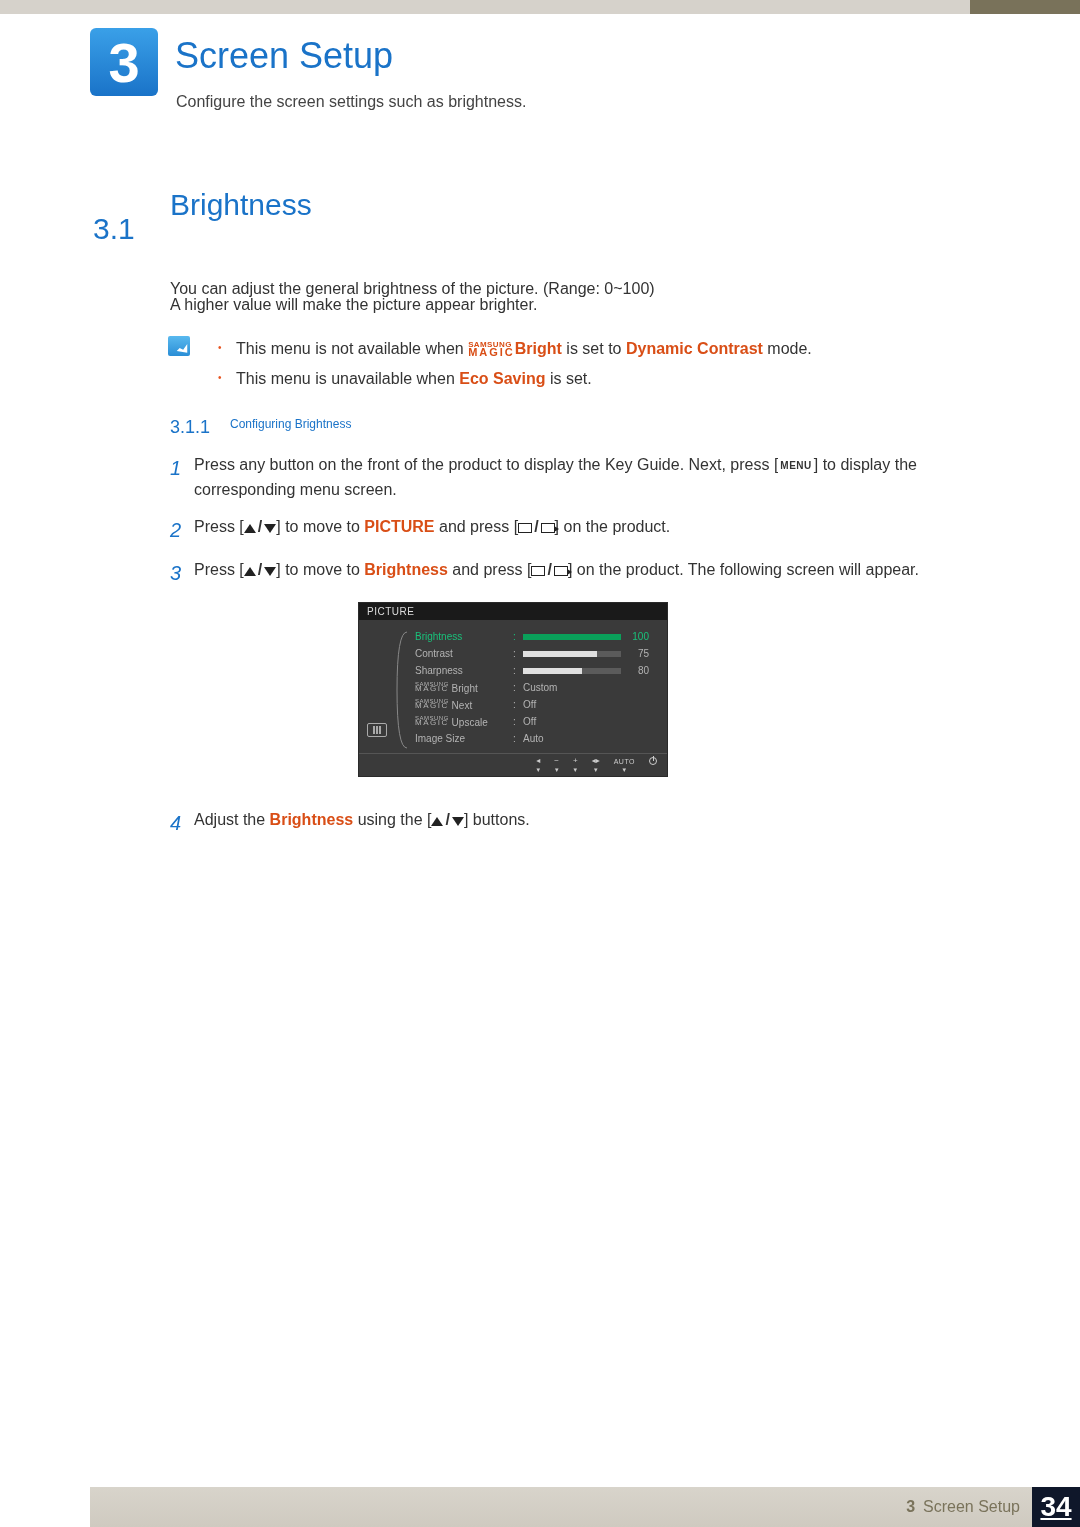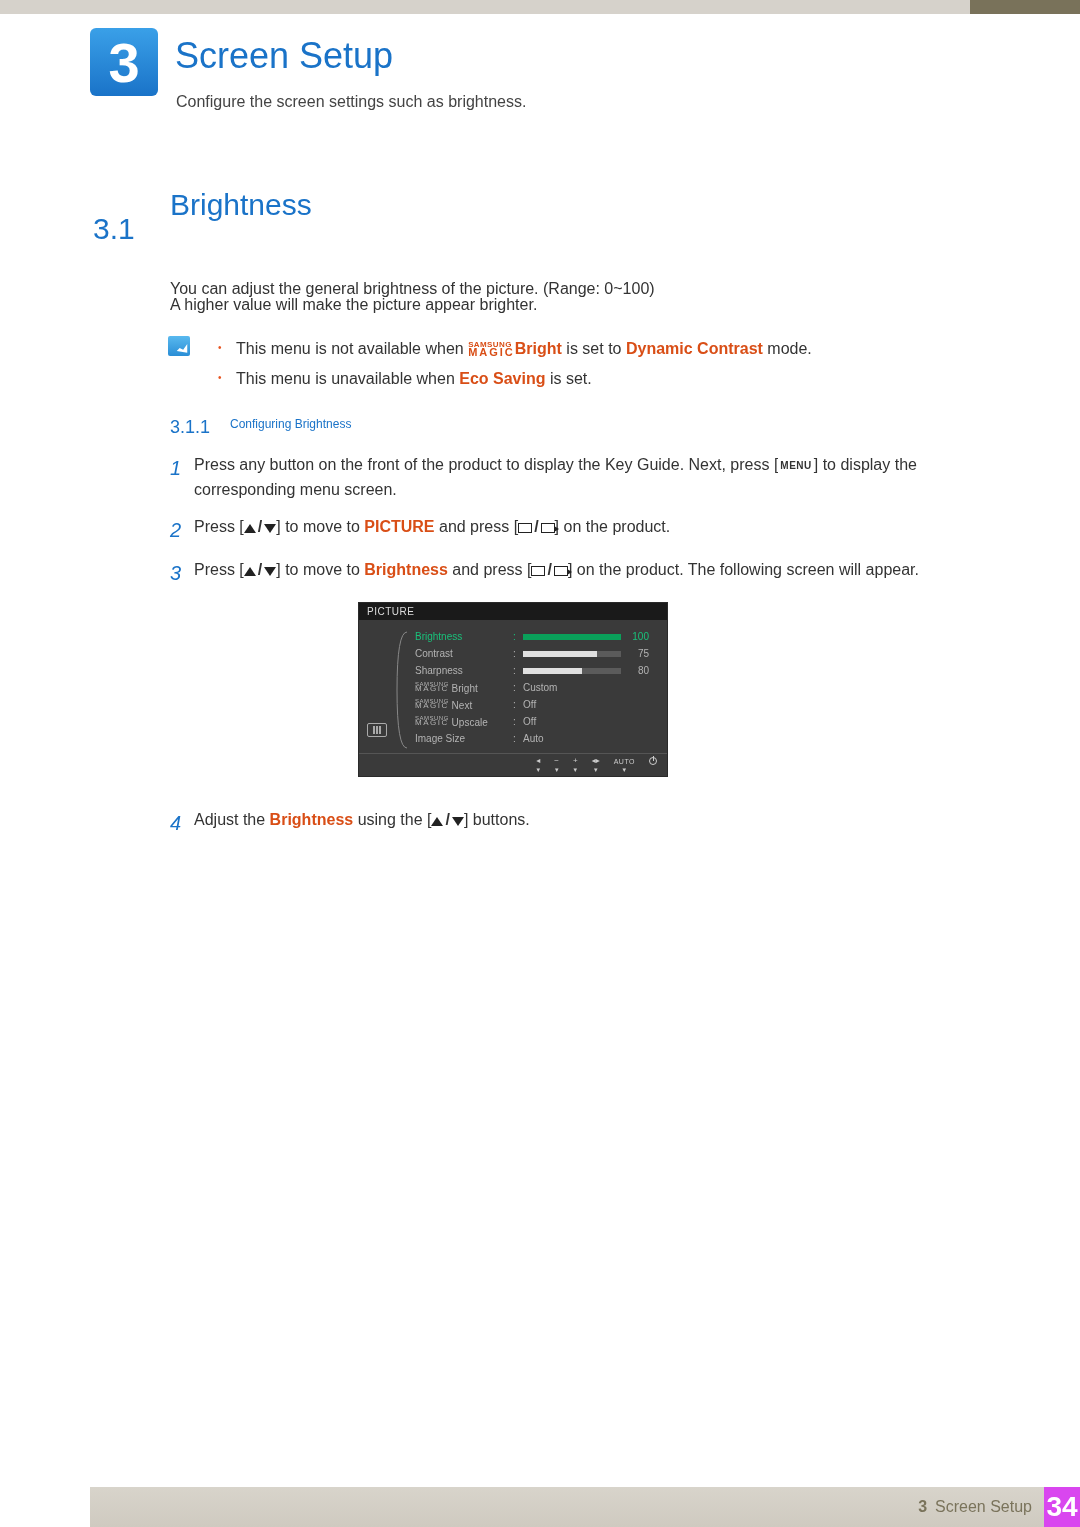--- a/index.html
+++ b/index.html
@@ -90,21 +90,21 @@
   .osd-foot-col .sym{ font-size:8px;}
   .osd-foot-col .arr{ font-size:7px;}
   .auto-txt{ font-size:7px; letter-spacing:0.5px;}
   .pwr { width:8px; height:8px; border:1px solid #ccc; border-radius:50%; position:relative; display:inline-block;}
   .pwr::after{content:""; position:absolute; top:-2px; left:3px; width:1px; height:5px; background:#ccc;}
 
   
   .footer { position:absolute; left:0; right:0; bottom:0; height:40px; display:flex; }
   .footer .bar1 { width:90px; background:transparent; }
   .footer .bar2 { flex:1; background:linear-gradient(#d8d4cb,#cfcac0); display:flex; align-items:center; justify-content:flex-end; padding-right:12px; color:#7a735b; font-size:16px; gap:8px;}
-  .footer .bar3 { width:36px; background:#d946ef; color:#fff; font-size:28px; font-weight:bold; display:flex; align-items:center; justify-content:center; }
+  .footer .bar3 { width:48px; background:#0f172a; color:#fff; font-size:28px; font-weight:bold; display:flex; align-items:center; justify-content:center;text-decoration:underline; }
 </style>
 </head>
 <body>
 
 <div class="page">
   <div class="top-bar">
     <div class="gray"></div>
       <div class="olive"></div>
   </div>
 

